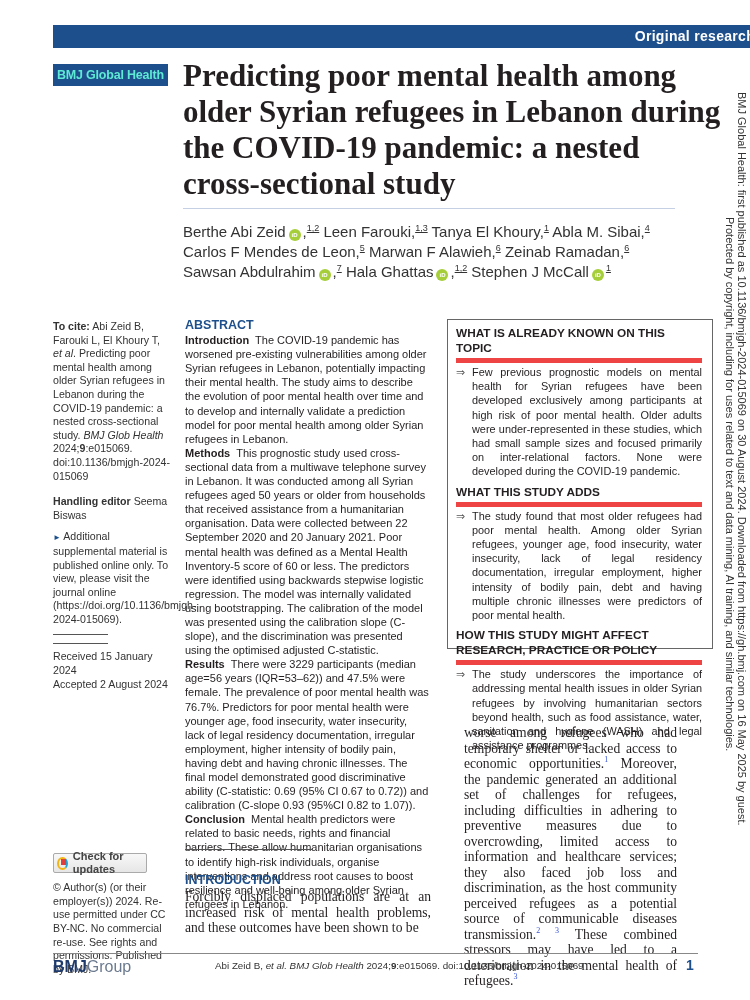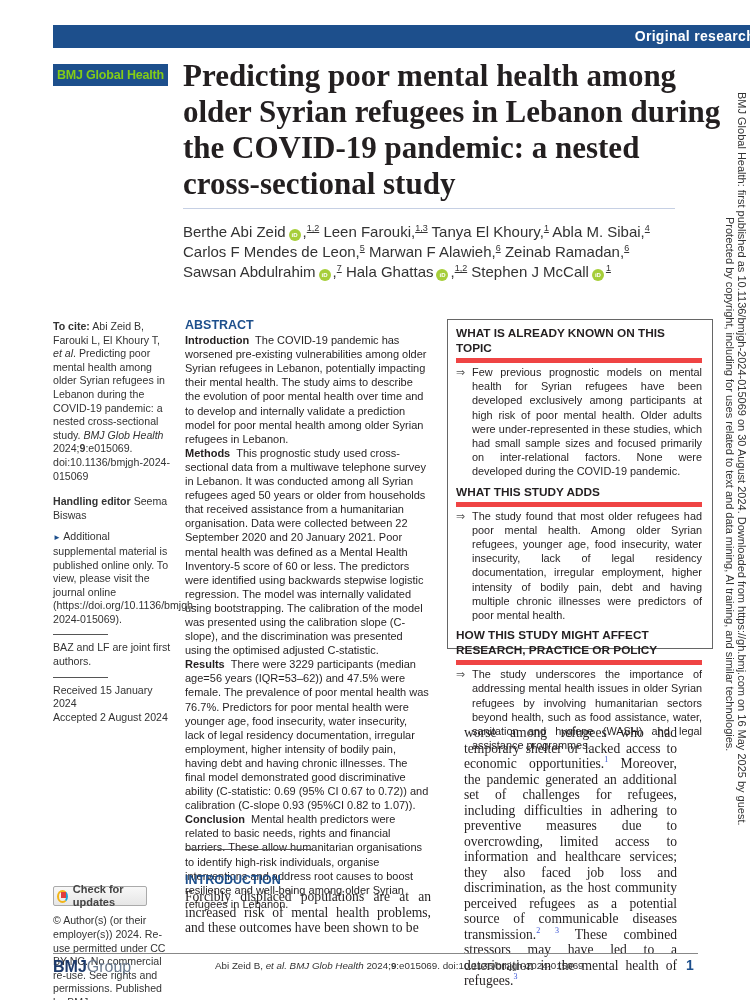--- a/index.html
+++ b/index.html
@@ -3,21 +3,21 @@
 <meta charset="utf-8">
 <style>
   html, body { margin:0; padding:0; background:#ffffff; }
   body { width:750px; height:1000px; position:relative; overflow:hidden; color:#231f20; }
   .sans { font-family: "Liberation Sans", "DejaVu Sans", sans-serif; }
   .serif { font-family: "Liberation Serif", "DejaVu Serif", serif; }
 
   #topbar { position:absolute; left:53px; top:25px; width:708px; height:23px; background:#1d4f8c; }
   #topbar .label { position:absolute; right:6px; top:3px; color:#fff; font-weight:bold; font-size:14px; letter-spacing:0.3px; }
 
-  #journal-badge { position:absolute; left:53px; top:64px; width:115px; height:22px; background:#1d4f8c; color:#84cc16; font-size:12.5px; font-weight:bold; line-height:22px; text-align:center; letter-spacing:-0.2px; }
+  #journal-badge { position:absolute; left:53px; top:64px; width:115px; height:22px; background:#1d4f8c; color:#5eead4; font-size:12.5px; font-weight:bold; line-height:22px; text-align:center; letter-spacing:-0.2px; }
 
   #title { position:absolute; left:183px; top:58px; width:540px; font-size:31px; font-weight:bold; line-height:36px; color:#231f20; margin:0; }
   #title-rule { position:absolute; left:183px; top:208px; width:492px; height:1px; background:#c6d0e4; }
 
   #authors { position:absolute; left:183px; top:222px; width:520px; font-size:15px; line-height:20px; color:#333; }
   #authors sup { font-size:9px; line-height:0;text-decoration:underline; }
   .orcid { display:inline-block; width:12px; height:12px; border-radius:50%; background:#a6ce39; color:#fff; font-size:6px; line-height:12px; text-align:center; vertical-align:0px; margin:0 2px 0 3px; font-weight:bold; }
 
   #vertical-note { position:absolute; left:726px; top:92px; width:24px; height:620px; }
   #vertical-note .inner { position:absolute; left:22px; top:0; transform-origin:0 0; transform:rotate(90deg); white-space:nowrap; font-size:11px; line-height:12px; color:#333; }
@@ -81,21 +81,20 @@
 
 <div id="sidebar" class="sans">
   <p>
     <b>To cite:</b><span> Abi Zeid B, Farouki L, El Khoury T, </span><i>et al</i><span>. Predicting poor mental health among older Syrian refugees in Lebanon during the COVID-19 pandemic: a nested cross-sectional study. </span><i>BMJ Glob Health</i><span> 2024;</span><b>9</b><span>:e015069. doi:10.1136/bmjgh-2024-015069</span>
   </p>
   <div class="gap"></div>
   <p><b>Handling editor</b><span> Seema Biswas</span></p>
   <div class="gap" style="height:8px"></div>
   <p><span class="arrow">►</span><span> Additional supplemental material is published online only. To view, please visit the journal online (https://doi.org/10.1136/bmjgh-2024-015069).</span></p>
   <div class="rule"></div>
-  <p>BAZ and LF are joint first authors.</p>
   <div class="rule"></div>
   <p>Received 15 January 2024</p>
   <p>Accepted 2 August 2024</p>
   <div style="height:150px"></div>
   <div id="check-updates">
     <span class="icon"></span>
     <span class="txt sans">Check for updates</span>
   </div>
   <div class="gap" style="height:8px"></div>
   <p>© Author(s) (or their employer(s)) 2024. Re-use permitted under CC BY-NC. No commercial re-use. See rights and permissions. Published by BMJ.</p>

